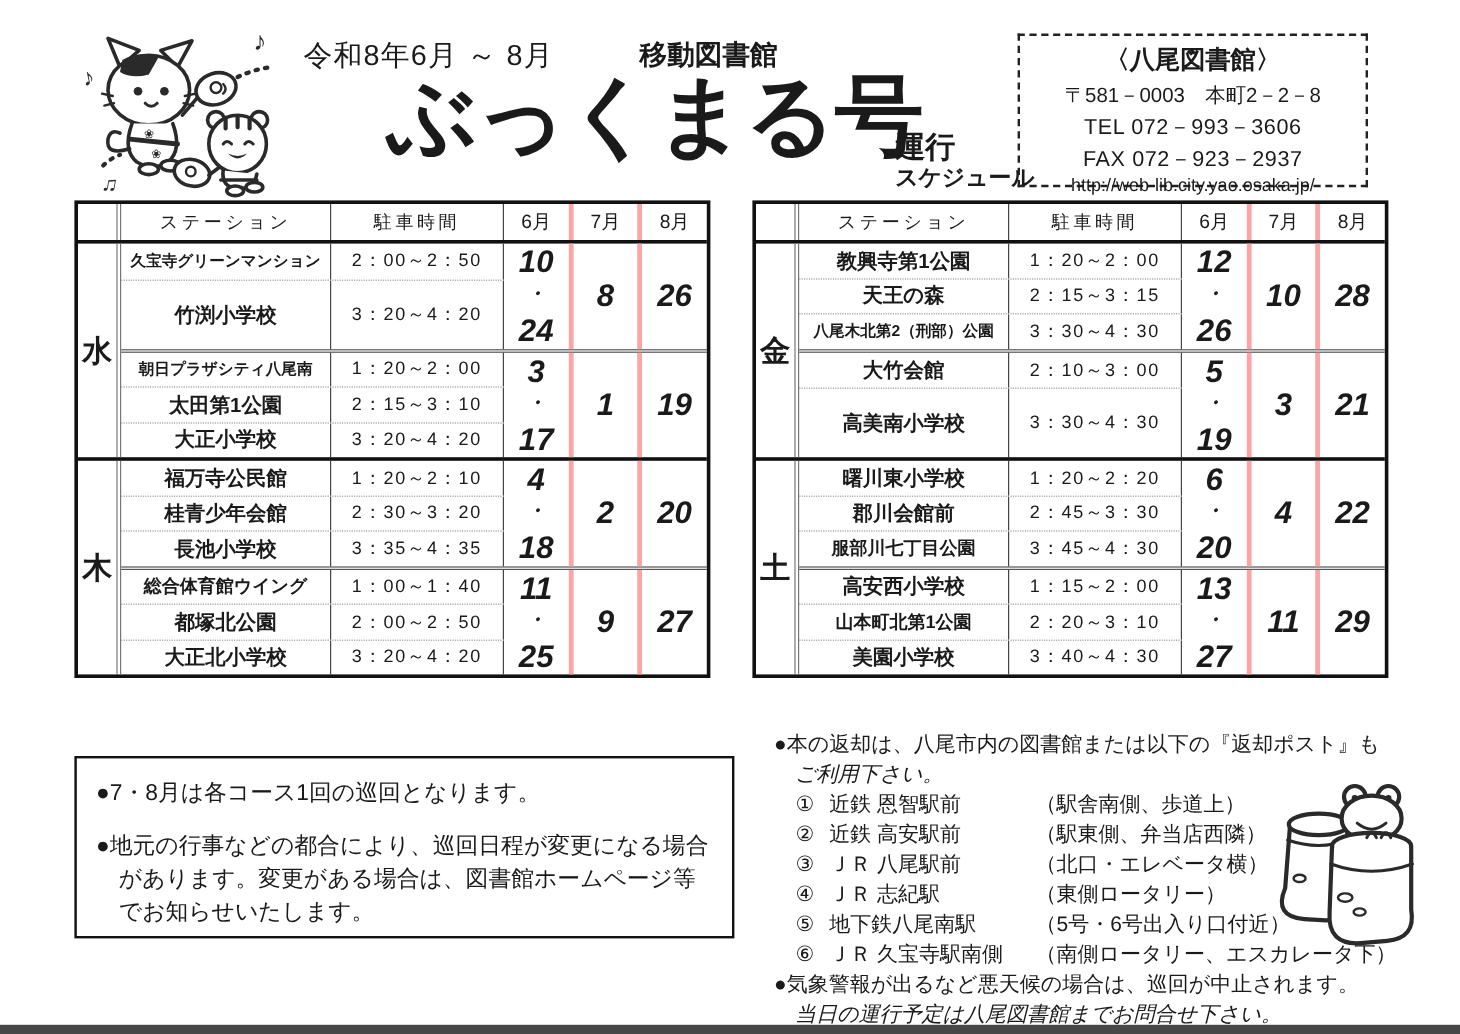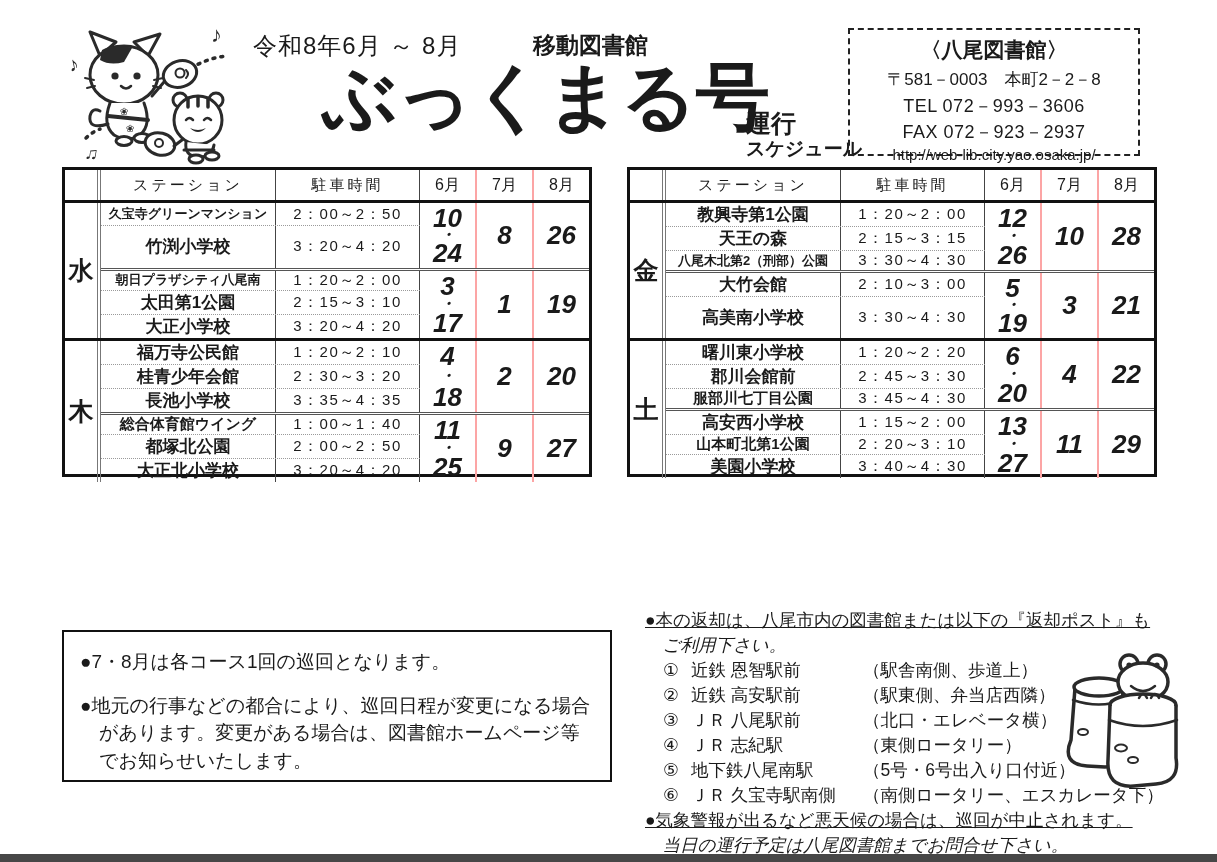--- a/index.html
+++ b/index.html
@@ -19,29 +19,29 @@
     position:absolute;left:848px;top:28px;width:292px;height:128px;
     border:2px dashed #222;text-align:center;padding-top:6px;box-sizing:border-box;
   }
   .libbox .name{font-size:21px;font-weight:700;margin-bottom:4px;}
   .libbox .addr{font-size:17px;margin-bottom:3px;}
   .libbox .tel,.libbox .fax{font-size:18px;margin-bottom:2px;letter-spacing:.5px;}
   .libbox .url{font-size:15px;}
   .mascot{position:absolute;left:68px;top:20px;}
   
   .sched{
-    position:absolute;top:167px;width:530px;height:310px;background:#fff;
+    position:absolute;top:167px;width:530px;height:398px;background:#fff;
     border:3px solid #111;box-sizing:border-box;display:flex;flex-direction:column;
   }
   .sched.left{left:62px;} .sched.right{left:627px;}
   .srow.head{display:flex;height:30px;flex:0 0 30px;border-bottom:3px solid #111;}
   .dcol{width:36px;flex:0 0 36px;border-right:4px double #777;display:flex;align-items:center;justify-content:center;box-sizing:border-box;}
   .scol{width:175px;flex:0 0 175px;border-right:1px solid #444;display:flex;align-items:center;justify-content:center;box-sizing:border-box;text-align:center;}
   .tcol{width:144px;flex:0 0 144px;border-right:1px solid #444;display:flex;align-items:center;justify-content:center;box-sizing:border-box;}
-  .mcol{flex:1 1 0;border-right:2px solid #fca5a5;display:flex;align-items:center;justify-content:center;box-sizing:border-box;}
+  .mcol{flex:1 1 0;border-right:4px solid #fca5a5;display:flex;align-items:center;justify-content:center;box-sizing:border-box;}
   .mcol:last-child{border-right:none;}
   .hc{font-size:15px;letter-spacing:3px;}
   .mcol.hc{letter-spacing:0;font-size:16px;}
   .section{display:flex;flex:1 1 0;border-bottom:3px solid #111;}
   .section:last-child{border-bottom:none;}
   .dlabel{font-size:25px;font-weight:700;}
   .courses{flex:1 1 0;display:flex;flex-direction:column;}
   .course{flex:1 1 0;display:flex;border-bottom:3px double #555;}
   .course:last-child{border-bottom:none;}
   .stops{width:319px;flex:0 0 319px;display:flex;flex-direction:column;}
@@ -57,21 +57,21 @@
   .dnum{line-height:1;}
   
   .notesbox{
     position:absolute;left:62px;top:630px;width:550px;height:152px;
     border:2px solid #111;box-sizing:border-box;padding:16px 16px 0 16px;
   }
   .notesbox .note{font-size:19px;line-height:1.45;font-weight:500;
     padding-left:1em;text-indent:-1em;margin-bottom:16px;}
   
   .returninfo{position:absolute;left:645px;top:608px;width:520px;font-size:17.5px;line-height:25px;font-weight:500;}
-  .hang{padding-left:1em;text-indent:-1em;text-decoration:underline;}
+  .hang{padding-left:1em;text-indent:-1em;}
   .indent1{padding-left:1em;font-style:italic;}
   .posts{margin-left:18px;}
   .post{display:flex;}
   .pnum{flex:0 0 28px;}
   .pplace{flex:0 0 172px;}
   .ploc{flex:1;}
   .frog{position:absolute;left:1055px;top:648px;}
   .scanbar{position:absolute;left:0;top:854px;width:1217px;height:8px;background:#474747;}
 </style>
 </head>

